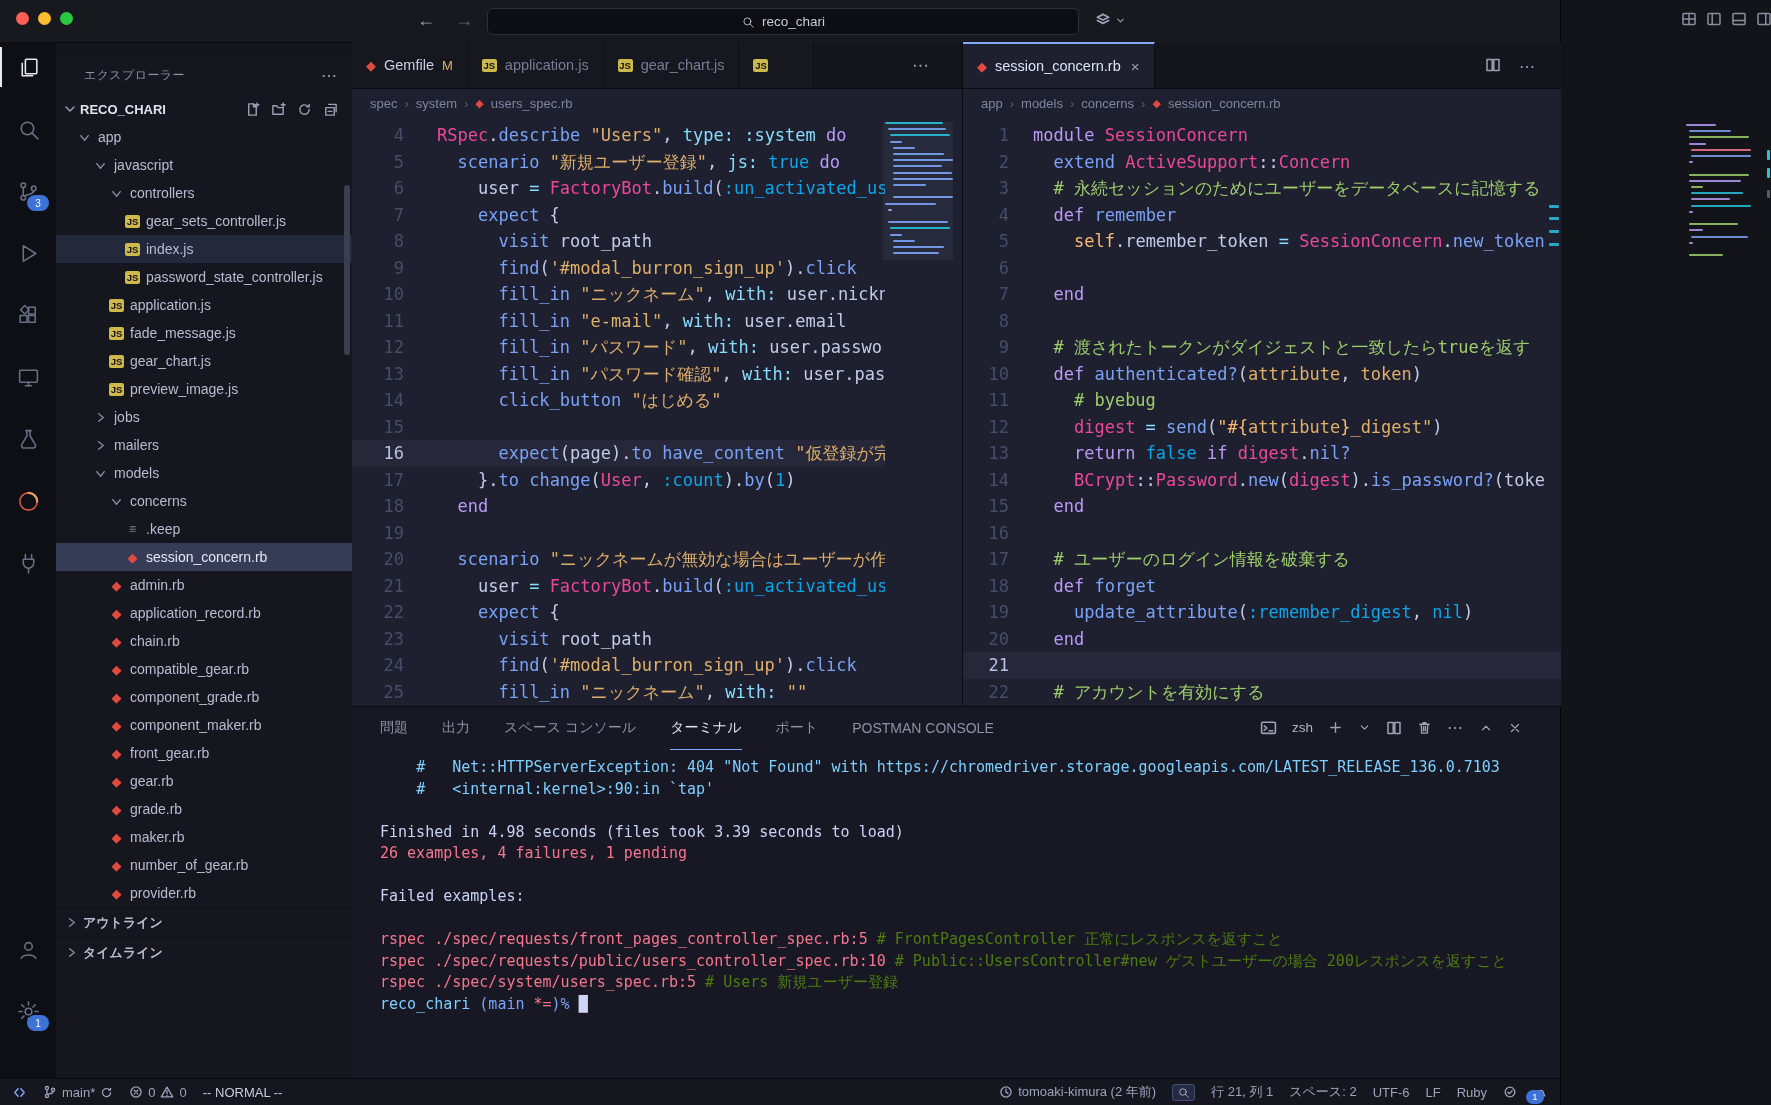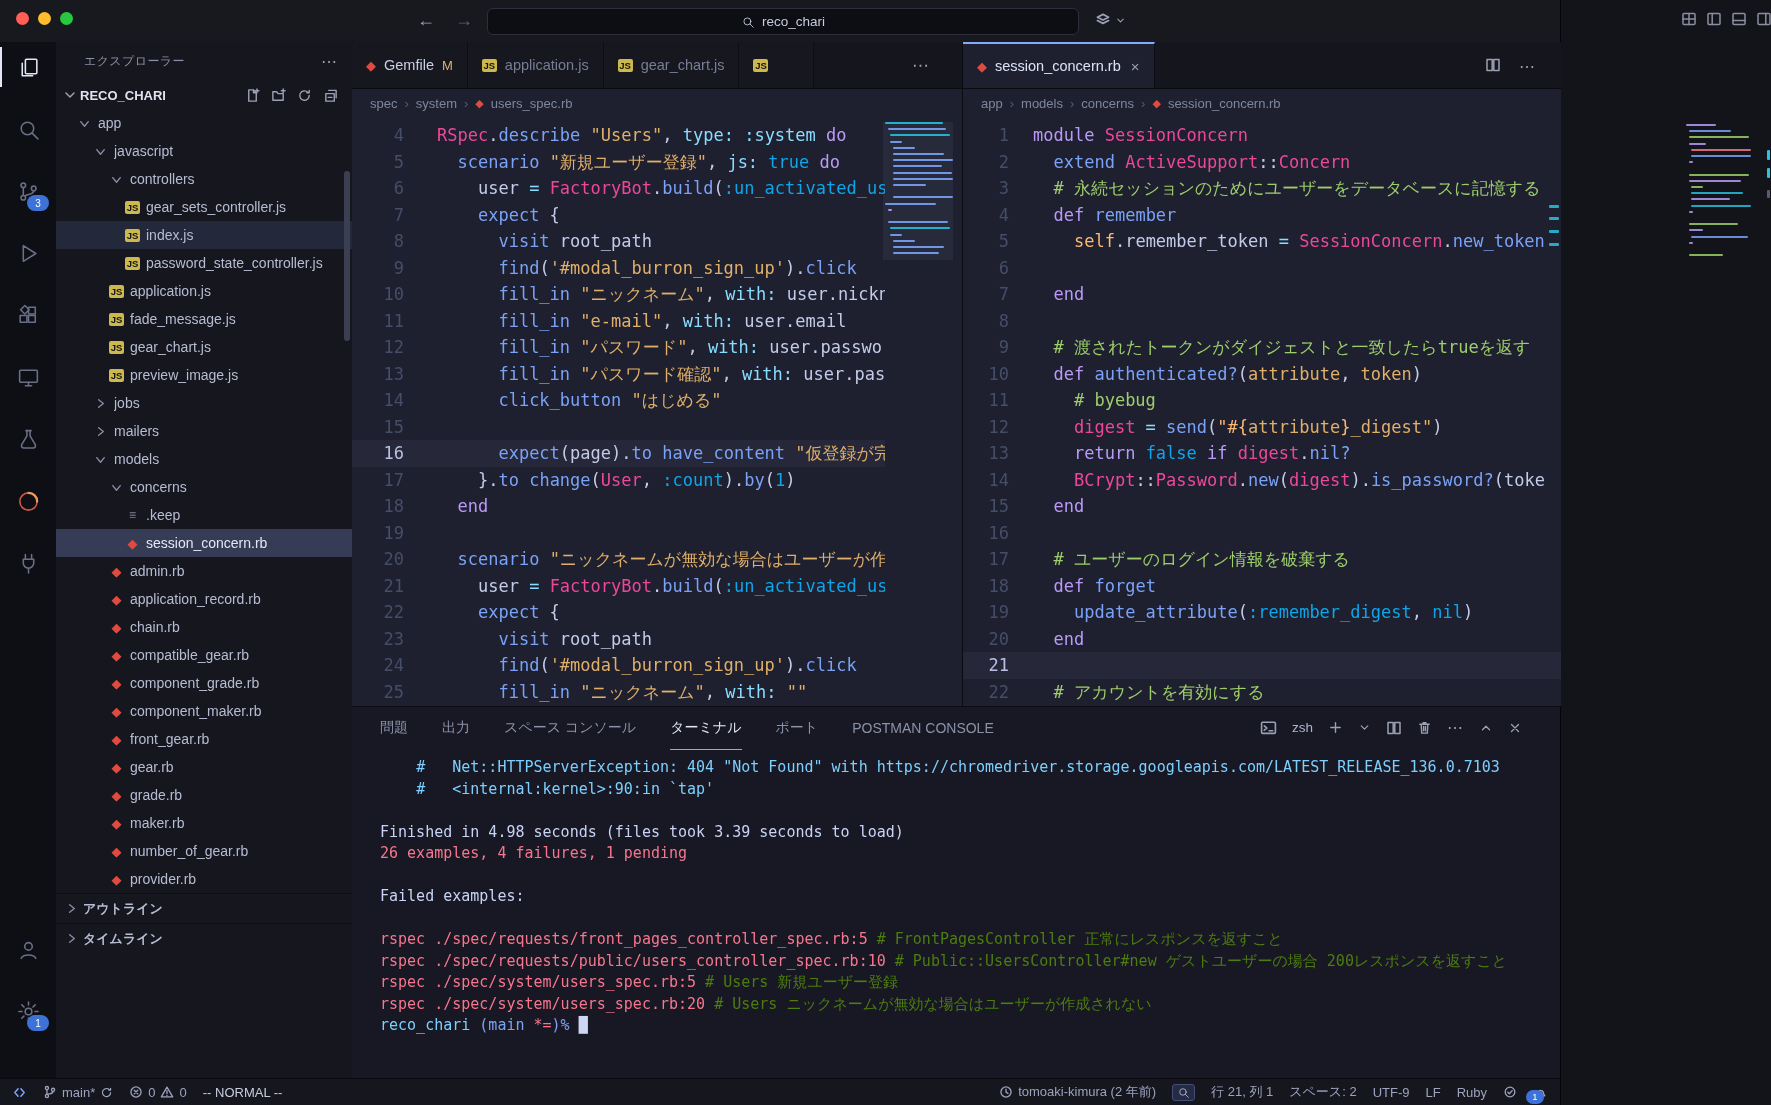--- a/index.html
+++ b/index.html
@@ -30,21 +30,21 @@
   
   .activity{position:absolute;left:0;top:42px;width:56px;height:1036px;background:#0e0e15;}
   .abtn{position:relative;width:56px;height:50px;margin-bottom:12px;display:flex;align-items:center;justify-content:center;color:#697086;}
   .abtn.active{color:#e4e8f4;}
   .abtn.active::before{content:"";position:absolute;left:0;top:5px;width:2px;height:40px;background:#e4e8f4;}
   .abadge{position:absolute;right:7px;bottom:5px;min-width:16px;height:16px;border-radius:9px;background:#3d72d9;color:#fff;
     font-size:10px;display:flex;align-items:center;justify-content:center;padding:0 3px;}
   .abottom{position:absolute;left:0;bottom:30px;}
 
   
-  .sidebar{position:absolute;left:56px;top:41px;width:296px;height:1036px;background:#16161e;border-right:1px solid #0a0a10;overflow:hidden;}
+  .sidebar{position:absolute;left:56px;top:55px;width:296px;height:1036px;background:#16161e;border-right:1px solid #0a0a10;overflow:hidden;}
   .sb-head{height:40px;display:flex;align-items:center;padding:0 14px 0 28px;color:#8a91a8;font-size:12px;letter-spacing:.4px;}
   .sb-head .more{margin-left:auto;color:#9aa1b5;font-size:16px;letter-spacing:1px;}
   .projrow{height:28px;display:flex;align-items:center;padding-left:6px;color:#dfe3f0;font-size:13px;font-weight:bold;}
   .projrow .chev{color:#9aa1b5;margin-right:2px;display:flex}
   .projrow .acts{margin-left:auto;display:flex;gap:11px;padding-right:14px;color:#9aa1b5;font-weight:normal;}
   .trow{height:28px;display:flex;align-items:center;font-size:14px;color:#b6bdd3;white-space:nowrap;}
   .trow.hover{background:#23283a;}
   .trow.selected{background:#363c55;color:#e2e7f7;}
   .trow .slot{width:17px;height:17px;display:flex;align-items:center;justify-content:center;flex:0 0 17px;margin-right:5px;}
   .trow .lbl{overflow:hidden;text-overflow:ellipsis;padding-right:8px;}
@@ -689,21 +689,20 @@
         <div class="tl"><span class="tc">    #   &lt;internal:kernel&gt;:90:in `tap'</span></div>
         <div class="tl">&nbsp;</div>
         <div class="tl"><span class="tw">Finished in 4.98 seconds (files took 3.39 seconds to load)</span></div>
         <div class="tl"><span class="tr">26 examples, 4 failures, 1 pending</span></div>
         <div class="tl">&nbsp;</div>
         <div class="tl"><span class="tw">Failed examples:</span></div>
         <div class="tl">&nbsp;</div>
         <div class="tl"><span class="tr">rspec ./spec/requests/front_pages_controller_spec.rb:5</span><span class="tw"> </span><span class="td"># FrontPagesController 正常にレスポンスを返すこと</span></div>
         <div class="tl"><span class="tr">rspec ./spec/requests/public/users_controller_spec.rb:10</span><span class="tw"> </span><span class="td"># Public::UsersController#new ゲストユーザーの場合 200レスポンスを返すこと</span></div>
         <div class="tl"><span class="tr">rspec ./spec/system/users_spec.rb:5</span><span class="tw"> </span><span class="td"># Users 新規ユーザー登録</span></div>
-        <div class="tl"><span class="tr">rspec ./spec/system/users_spec.rb:20</span><span class="tw"> </span><span class="td"># Users ニックネームが無効な場合はユーザーが作成されない</span></div>
         <div class="tl"><span class="tc">reco_chari</span><span class="tw"> </span><span class="tb">(main </span><span class="tr">*=</span><span class="tb">)%</span><span class="tw"> </span><span class="curblk">█</span></div>
       </div>
   </div>
 
   <div class="status">
     <span class="sitem" style="color:#82aaff">
       <svg class="ic" width="15" height="15" viewBox="0 0 16 16">
           <path d="M6.5 4 3 8l3.5 4M9.5 4 13 8l-3.5 4"></path>
         </svg>
     </span>
@@ -744,21 +743,21 @@
         <span>tomoaki-kimura (2 年前)</span>
       </span>
       <span class="sfind">
         <svg class="ic" width="13" height="13" viewBox="0 0 24 24">
             <circle cx="11" cy="11" r="6"></circle>
             <path d="M15.5 15.5 21 21"></path>
           </svg>
       </span>
       <span class="sitem">行 21, 列 1</span>
       <span class="sitem">スペース: 2</span>
-      <span class="sitem">UTF-9</span>
+      <span class="sitem">UTF-6</span>
       <span class="sitem">LF</span>
       <span class="sitem">Ruby</span>
       <span class="sitem">
         <svg class="ic" width="14" height="14" viewBox="0 0 16 16">
             <circle cx="8" cy="8" r="5.5"></circle>
             <path d="M5.5 8.2 7.3 10l3.2-3.6"></path>
           </svg>
       </span>
       <span class="belwrap sitem">
         <svg class="ic" width="15" height="15" viewBox="0 0 16 16">

